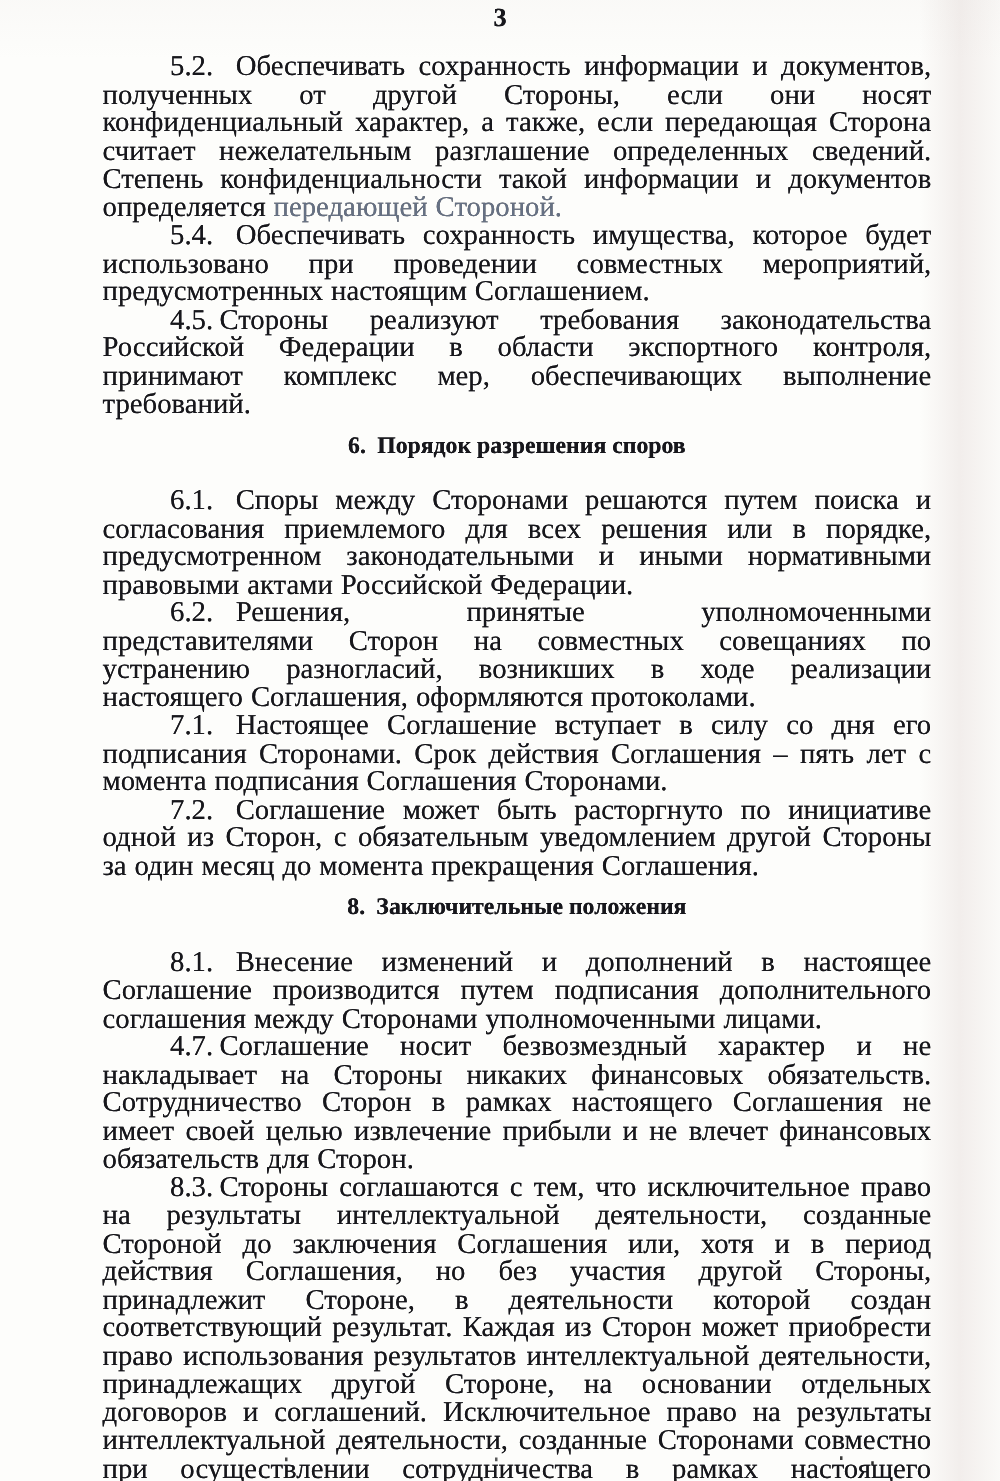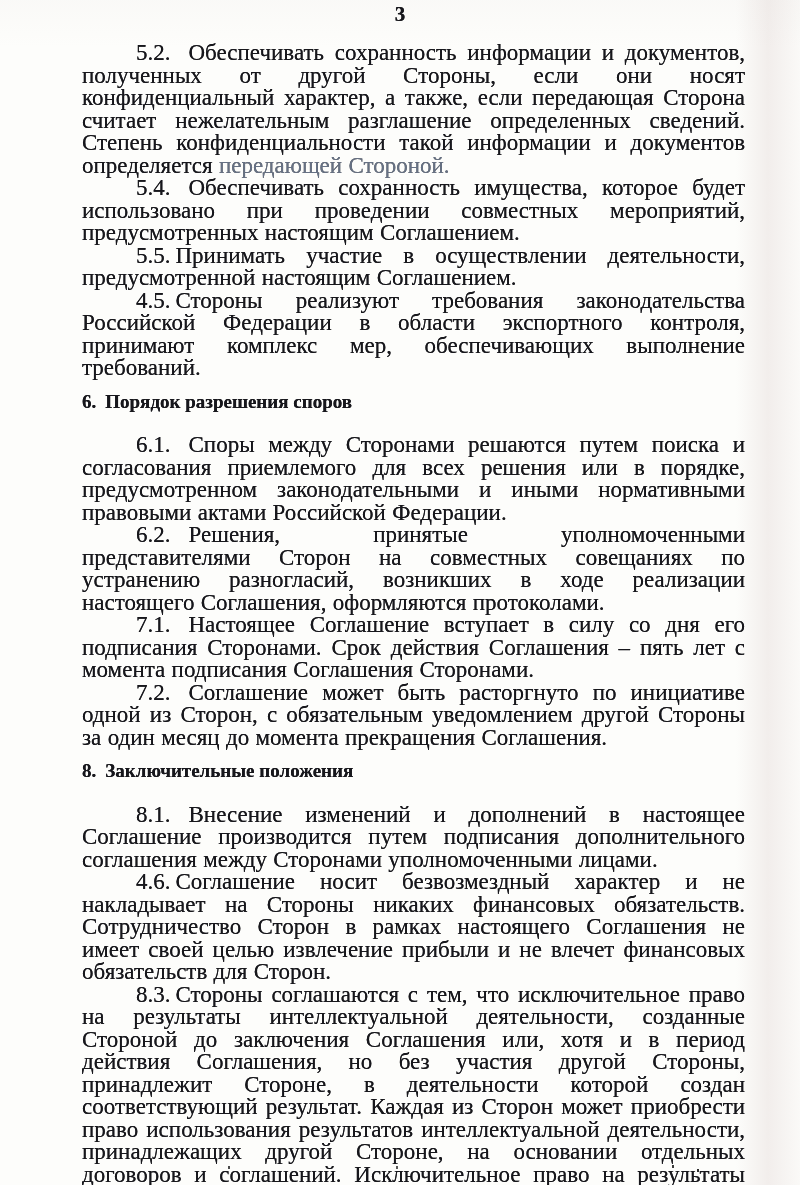--- a/index.html
+++ b/index.html
@@ -48,20 +48,21 @@
     text-align: justify;
     text-indent: 54px;
     word-spacing: 0.6px;
     text-shadow: 0 0 0.45px rgba(10,10,14,0.85);
   }
   h2.heading {
     margin: 11px 0 21px 0;
     font-size: 19px;
     line-height: 22.5px;
     font-weight: bold;
+    text-align: center;
     text-shadow: 0 0 0.35px currentColor;
   }
   .numgap { display: inline-block; width: 18px; }
   .numgap.sm { display: inline-block; width: 5px; }
   .hgap { display: inline-block; width: 9px; }
   .tail {
     color: #46536a;
     opacity: 0.82;
     filter: blur(0.35px);
   }
@@ -84,40 +85,39 @@
 
   <div class="pageno">3</div>
 
   <div class="content">
 
     <p class="para"><span>5.2.</span><span class="numgap"></span><span>Обеспечивать сохранность информации и документов, полученных от другой Стороны, если они носят конфиденциальный характер, а также, если передающая Сторона считает нежелательным разглашение определенных сведений. Степень конфиденциальности такой информации и документов определяется</span> <span class="tail">передающей Стороной.</span></p>
 
 
     <p class="para"><span>5.4.</span><span class="numgap"></span><span>Обеспечивать сохранность имущества, которое будет использовано при проведении совместных мероприятий, предусмотренных настоящим Соглашением.</span></p>
 
-    <p class="para"><span>5.5.</span><span class="numgap sm"></span><span>Принимать участие в осуществлении деятельности, предусмотренной настоящим Соглашением.</span></p>
 
     <p class="para"><span>4.5.</span><span class="numgap sm"></span><span>Стороны реализуют требования законодательства Российской Федерации в области экспортного контроля, принимают комплекс мер, обеспечивающих выполнение требований.</span></p>
 
     <h2 class="heading"><span>6.</span><span class="hgap"></span><span>Порядок разрешения споров</span></h2>
 
     <p class="para"><span>6.1.</span><span class="numgap"></span><span>Споры между Сторонами решаются путем поиска и согласования приемлемого для всех решения или в порядке, предусмотренном законодательными и иными нормативными правовыми актами Российской Федерации.</span></p>
 
     <p class="para"><span>6.2.</span><span class="numgap"></span><span>Решения, принятые уполномоченными представителями Сторон на совместных совещаниях по устранению разногласий, возникших в ходе реализации настоящего Соглашения, оформляются протоколами.</span></p>
 
 
     <p class="para"><span>7.1.</span><span class="numgap"></span><span>Настоящее Соглашение вступает в силу со дня его подписания Сторонами. Срок действия Соглашения – пять лет с момента подписания Соглашения Сторонами.</span></p>
 
     <p class="para"><span>7.2.</span><span class="numgap"></span><span>Соглашение может быть расторгнуто по инициативе одной из Сторон, с обязательным уведомлением другой Стороны за один месяц до момента прекращения Соглашения.</span></p>
 
     <h2 class="heading"><span>8.</span><span class="hgap"></span><span>Заключительные положения</span></h2>
 
     <p class="para"><span>8.1.</span><span class="numgap"></span><span>Внесение изменений и дополнений в настоящее Соглашение производится путем подписания дополнительного соглашения между Сторонами уполномоченными лицами.</span></p>
 
-    <p class="para"><span>4.6.</span><span class="numgap sm"></span><span>Соглашение носит безвозмездный характер и не накладывает на Стороны никаких финансовых обязательств. Сотрудничество Сторон в рамках настоящего Соглашения не имеет своей целью извлечение прибыли и не влечет финансовых обязательств для Сторон.</span></p>
+    <p class="para"><span>4.7.</span><span class="numgap sm"></span><span>Соглашение носит безвозмездный характер и не накладывает на Стороны никаких финансовых обязательств. Сотрудничество Сторон в рамках настоящего Соглашения не имеет своей целью извлечение прибыли и не влечет финансовых обязательств для Сторон.</span></p>
 
     <p class="para"><span>8.3.</span><span class="numgap sm"></span><span>Стороны соглашаются с тем, что исключительное право на результаты интеллектуальной деятельности, созданные Стороной до заключения Соглашения или, хотя и в период действия Соглашения, но без участия другой Стороны, принадлежит Стороне, в деятельности которой создан соответствующий результат. Каждая из Сторон может приобрести право использования результатов интеллектуальной деятельности, принадлежащих другой Стороне, на основании отдельных договоров и соглашений. Исключительное право на результаты интеллектуальной деятельности, созданные Сторонами совместно при осуществлении сотрудничества в рамках настоящего Соглашения, принадлежит</span></p>
 
   </div>
 
   <div class="specks"></div>
 
 </div>
 
 </body></html>

